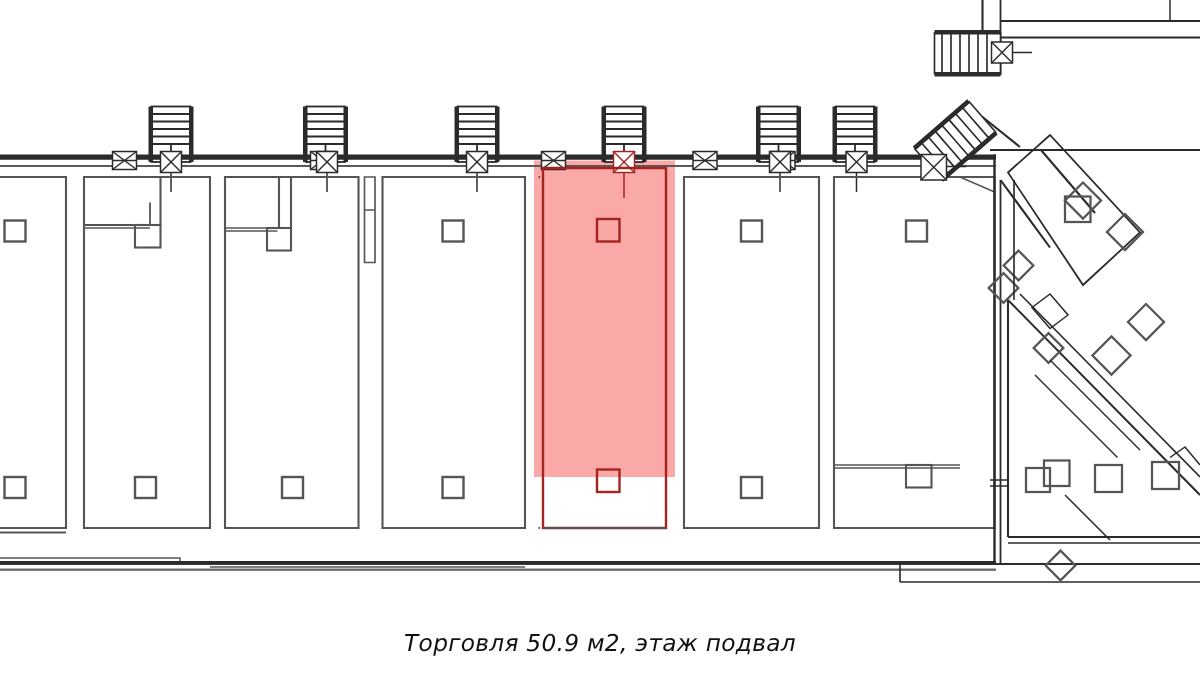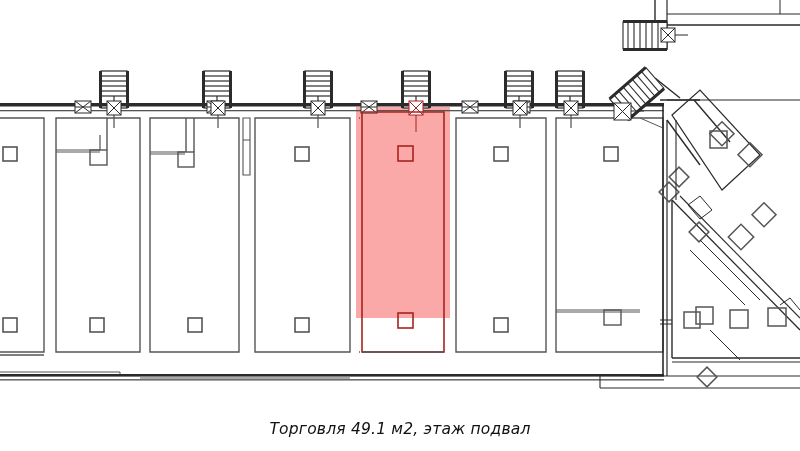--- a/index.html
+++ b/index.html
@@ -358,13 +358,13 @@
     <path d="M 690 250 L 745 305"></path>
     <path d="M 710 330 L 740 360"></path>
     <path d="M 676 120 L 676 200" stroke-width="1.1"></path>
     <path d="M 780 0 L 780 14" stroke-width="1"></path>
   </g>
 
 </svg>
 
 </div>
 
-<div class="caption">Торговля 49.1 м2, этаж подвал</div>
+<div class="caption">Торговля 50.9 м2, этаж подвал</div>
 
 </body></html>

